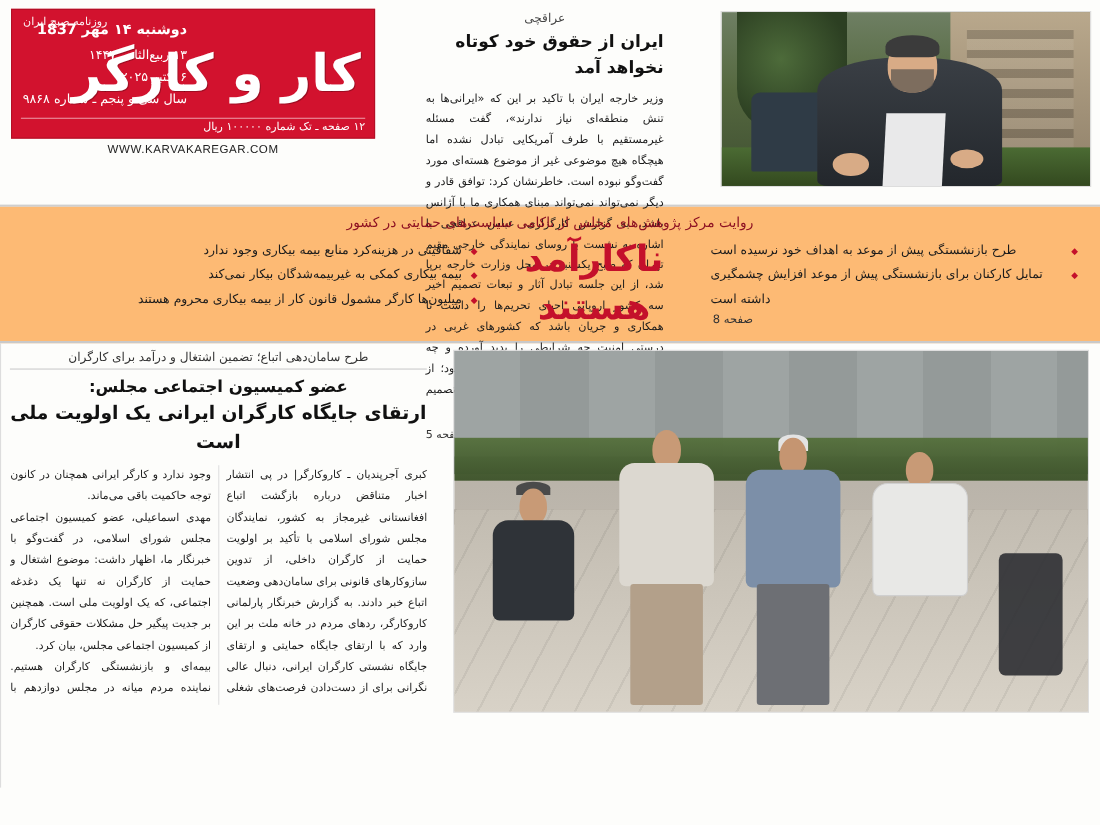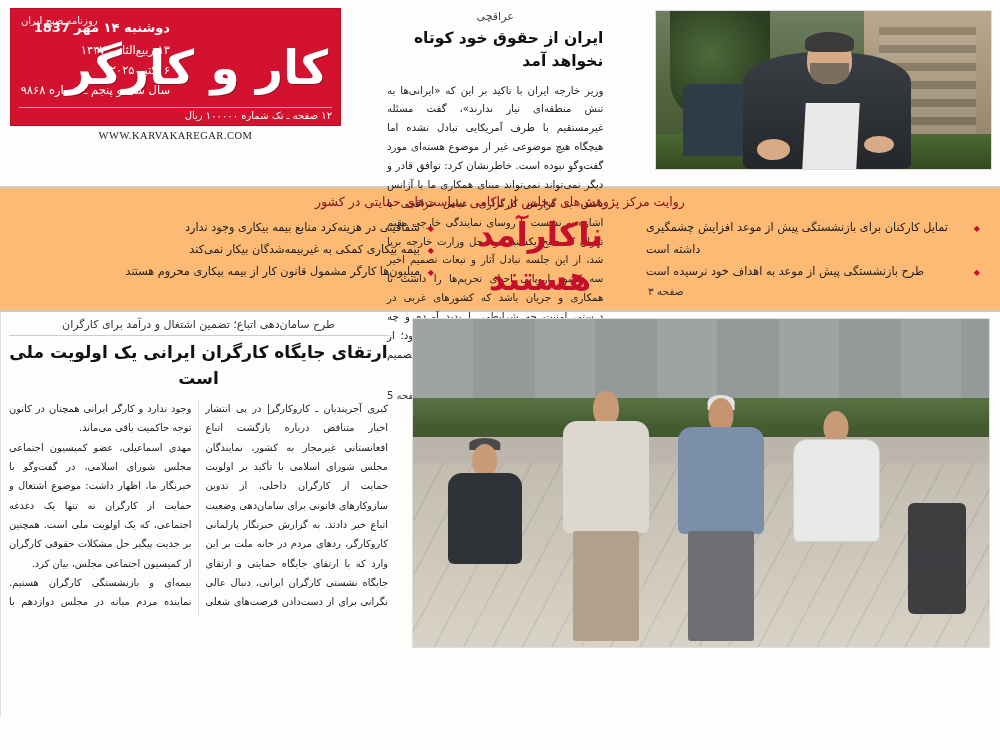--- a/index.html
+++ b/index.html
@@ -35,21 +35,21 @@
     font-size: 11.5px; line-height: 1.75; color:#fff;
   }
   .logo-meta .d1 { font-weight: bold; font-size: 13px; }
   .logo-price {
     position: absolute; bottom: 4px; right: 8px; left: 8px;
     border-top: 1px solid rgba(255,255,255,.6);
     font-size: 10px; padding-top: 2px; text-align: right;
   }
   .site-url {
     margin-top: 4px; text-align: center; font-size: 10.5px; color: #222;
-    font-family: Liberation Serif, serif;
+    font-family: Liberation Sans, sans-serif;
     letter-spacing: .5px;
   }
 
   
   .lead { width: 250px; padding: 10px 12px 6px 8px; }
   .kicker { font-size: 11px; color:#444; text-align:center; }
   .lead-head {
     font-size: 15.5px; font-weight: bold; text-align: right;
     line-height: 1.5; margin: 4px 0 8px; color:#111;
   }
@@ -224,32 +224,33 @@
       <ul class="bullets">
         <li>شفافیتی در هزینه‌کرد منابع بیمه بیکاری وجود ندارد</li>
         <li>بیمه بیکاری کمکی به غیربیمه‌شدگان بیکار نمی‌کند</li>
         <li>میلیون‌ها کارگر مشمول قانون کار از بیمه بیکاری محروم هستند</li>
       </ul>
       <div class="banner-head">
         <h1>ناکارآمد هستند</h1>
       </div>
       <div class="bul-left">
         <ul>
+          <li>طرح بازنشستگی پیش از موعد به اهداف خود نرسیده است</li>
           <li>تمایل کارکنان برای بازنشستگی پیش از موعد افزایش چشمگیری داشته است</li>
-          <li>طرح بازنشستگی پیش از موعد به اهداف خود نرسیده است</li>
         </ul>
-        <div class="pagetag">صفحه ۳</div>
+        <div class="pagetag">صفحه 8</div>
       </div>
     </div>
   </div>
 
   <div class="main">
 
     <div class="col-right">
       <div class="sub-kicker">طرح سامان‌دهی اتباع؛ تضمین اشتغال و درآمد برای کارگران</div>
+      <div class="ttl-sm">عضو کمیسیون اجتماعی مجلس:</div>
       <div class="ttl-lg">ارتقای جایگاه کارگران ایرانی یک اولویت ملی است</div>
       <div class="two-col">
         <p>کبری آجرپندیان ـ کارو‌کارگر| در پی انتشار اخبار متناقض درباره بازگشت اتباع افغانستانی غیرمجاز به کشور، نمایندگان مجلس شورای اسلامی با تأکید بر اولویت حمایت از کارگران داخلی، از تدوین سازوکارهای قانونی برای سامان‌دهی وضعیت اتباع خبر دادند. به گزارش خبرنگار پارلمانی کارو‌کارگر، ردهای مردم در خانه ملت بر این وارد که با ارتقای جایگاه حمایتی و ارتقای جایگاه نشستی کارگران ایرانی، دنبال عالی نگرانی برای از دست‌دادن فرصت‌های شغلی وجود ندارد و کارگر ایرانی همچنان در کانون توجه حاکمیت باقی می‌ماند.</p>
         <p>مهدی اسماعیلی، عضو کمیسیون اجتماعی مجلس شورای اسلامی، در گفت‌وگو با خبرنگار ما، اظهار داشت: موضوع اشتغال و حمایت از کارگران نه تنها یک دغدغه اجتماعی، که یک اولویت ملی است. همچنین بر جدیت پیگیر حل مشکلات حقوقی کارگران از کمیسیون اجتماعی مجلس، بیان کرد.</p>
         <p>بیمه‌ای و بازنشستگی کارگران هستیم. نماینده مردم میانه در مجلس دوازدهم با تشریح جزئیات پیشنهادی از برنامه‌های در دست بررسی کارگران و رفع چالش‌های پیش‌روی آنان است. ما معتقدیم که با ایجاد بسترهای قانونی مناسب می‌توانیم شرایطی را فراهم کنیم که کارگران ایرانی با انگیزه بیشتری در چرخه تولید کشور مشارکت داشته باشند. اسماعیلی با بیان اینکه «هر بخشی از مشکلات ساختاری قانون محسوب می‌شود»، تصریح کرد: برای ایجاد انگیزه در جوانان و کاهش نرخ بیکاری، باید حمایت جدی و زیرساخت‌های تولیدی به کار گرفته شود. متأسفانه در سال‌های گذشته، رویکرد برخی واحدهای تولیدی با استفاده از اتباع بیگانه بوده؛ به دلیل پذیرش دستمزدهای پایین، باعث تنگ‌تر شدن عرصه برای کارگران ایرانی شده است. این موضوع نیازمند سامان‌دهی فوری است.</p>
       </div>
 
     </div>
 
     <div class="col-left">

